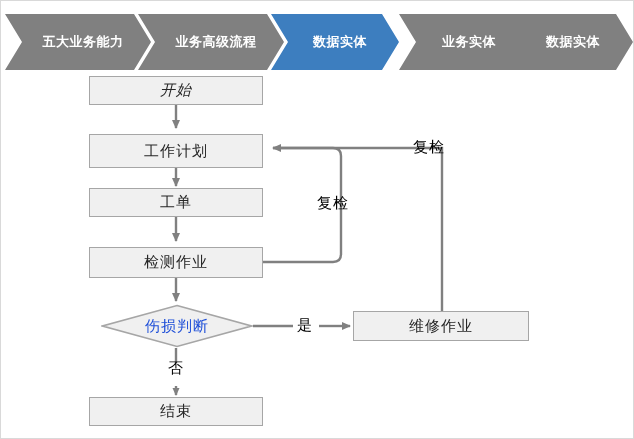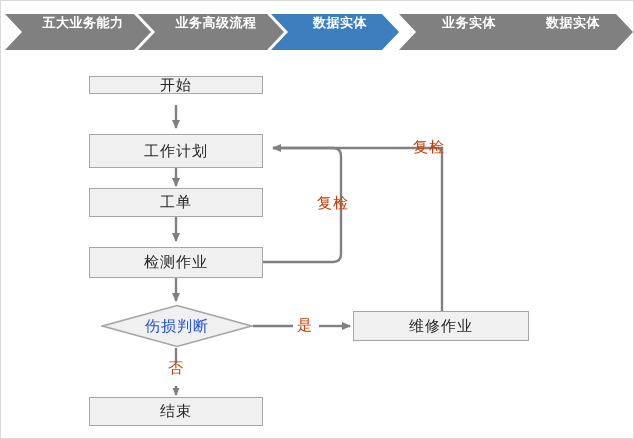--- a/index.html
+++ b/index.html
@@ -24,23 +24,23 @@
   #breadcrumb {
     position: absolute;
     left: 0;
     top: 13px;
     width: 634px;
     height: 40px;
   }
   .chev {
     position: absolute;
     top: 0;
-    height: 36px;
+    height: 56px;
     display: flex;
-    align-items: flex-start;
+    align-items: center;
     justify-content: center;
     color: #ffffff;
     font-size: 13px;
     font-weight: bold;
     letter-spacing: 0.5px;
     box-sizing: border-box;
     -webkit-clip-path: polygon(0 0, calc(100% - 17px) 0, 100% 50%, calc(100% - 17px) 100%, 0 100%, 17px 50%);
     clip-path: polygon(0 0, calc(100% - 17px) 0, 100% 50%, calc(100% - 17px) 100%, 0 100%, 17px 50%);
     padding-left: 10px;
   }
@@ -82,21 +82,21 @@
   }
   .diamond-label {
     position: relative;
     color: #1d4ed8;
     font-size: 15px;
     letter-spacing: 1px;
     z-index: 2;
   }
   .edge-label {
     position: absolute;
-    color: #c2410c;
+    color: #000000;
     font-size: 15px;
     letter-spacing: 1px;
     white-space: nowrap;
   }
   svg.lines {
     position: absolute;
     left: 0;
     top: 0;
     width: 634px;
     height: 439px;
@@ -150,21 +150,21 @@
 
       <path d="M441,310 L441,147 L272,147" stroke="#808080" stroke-width="2.4" fill="none"></path>
 
       <path d="M252,325 L292,325" stroke="#808080" stroke-width="2.4" fill="none"></path>
       <path d="M318,325 L349,325" stroke="#808080" stroke-width="2.4" fill="none" marker-end="url(#arr)"></path>
 
       <path d="M175,347 L175,362" stroke="#808080" stroke-width="2.4" fill="none"></path>
       <path d="M175,385 L175,394" stroke="#808080" stroke-width="2.4" fill="none" marker-end="url(#arrsm)"></path>
     </svg>
 
-    <div class="node" style="left:88px;top:75px;width:174px;height:18px;">
+    <div class="node" style="left:88px;top:75px;width:174px;height:29px;font-style:italic;">
       <span>开始</span>
     </div>
 
     <div class="node" style="left:88px;top:133px;width:174px;height:34px;">
       <span>工作计划</span>
     </div>
 
     <div class="node" style="left:88px;top:187px;width:174px;height:29px;">
       <span>工单</span>
     </div>

